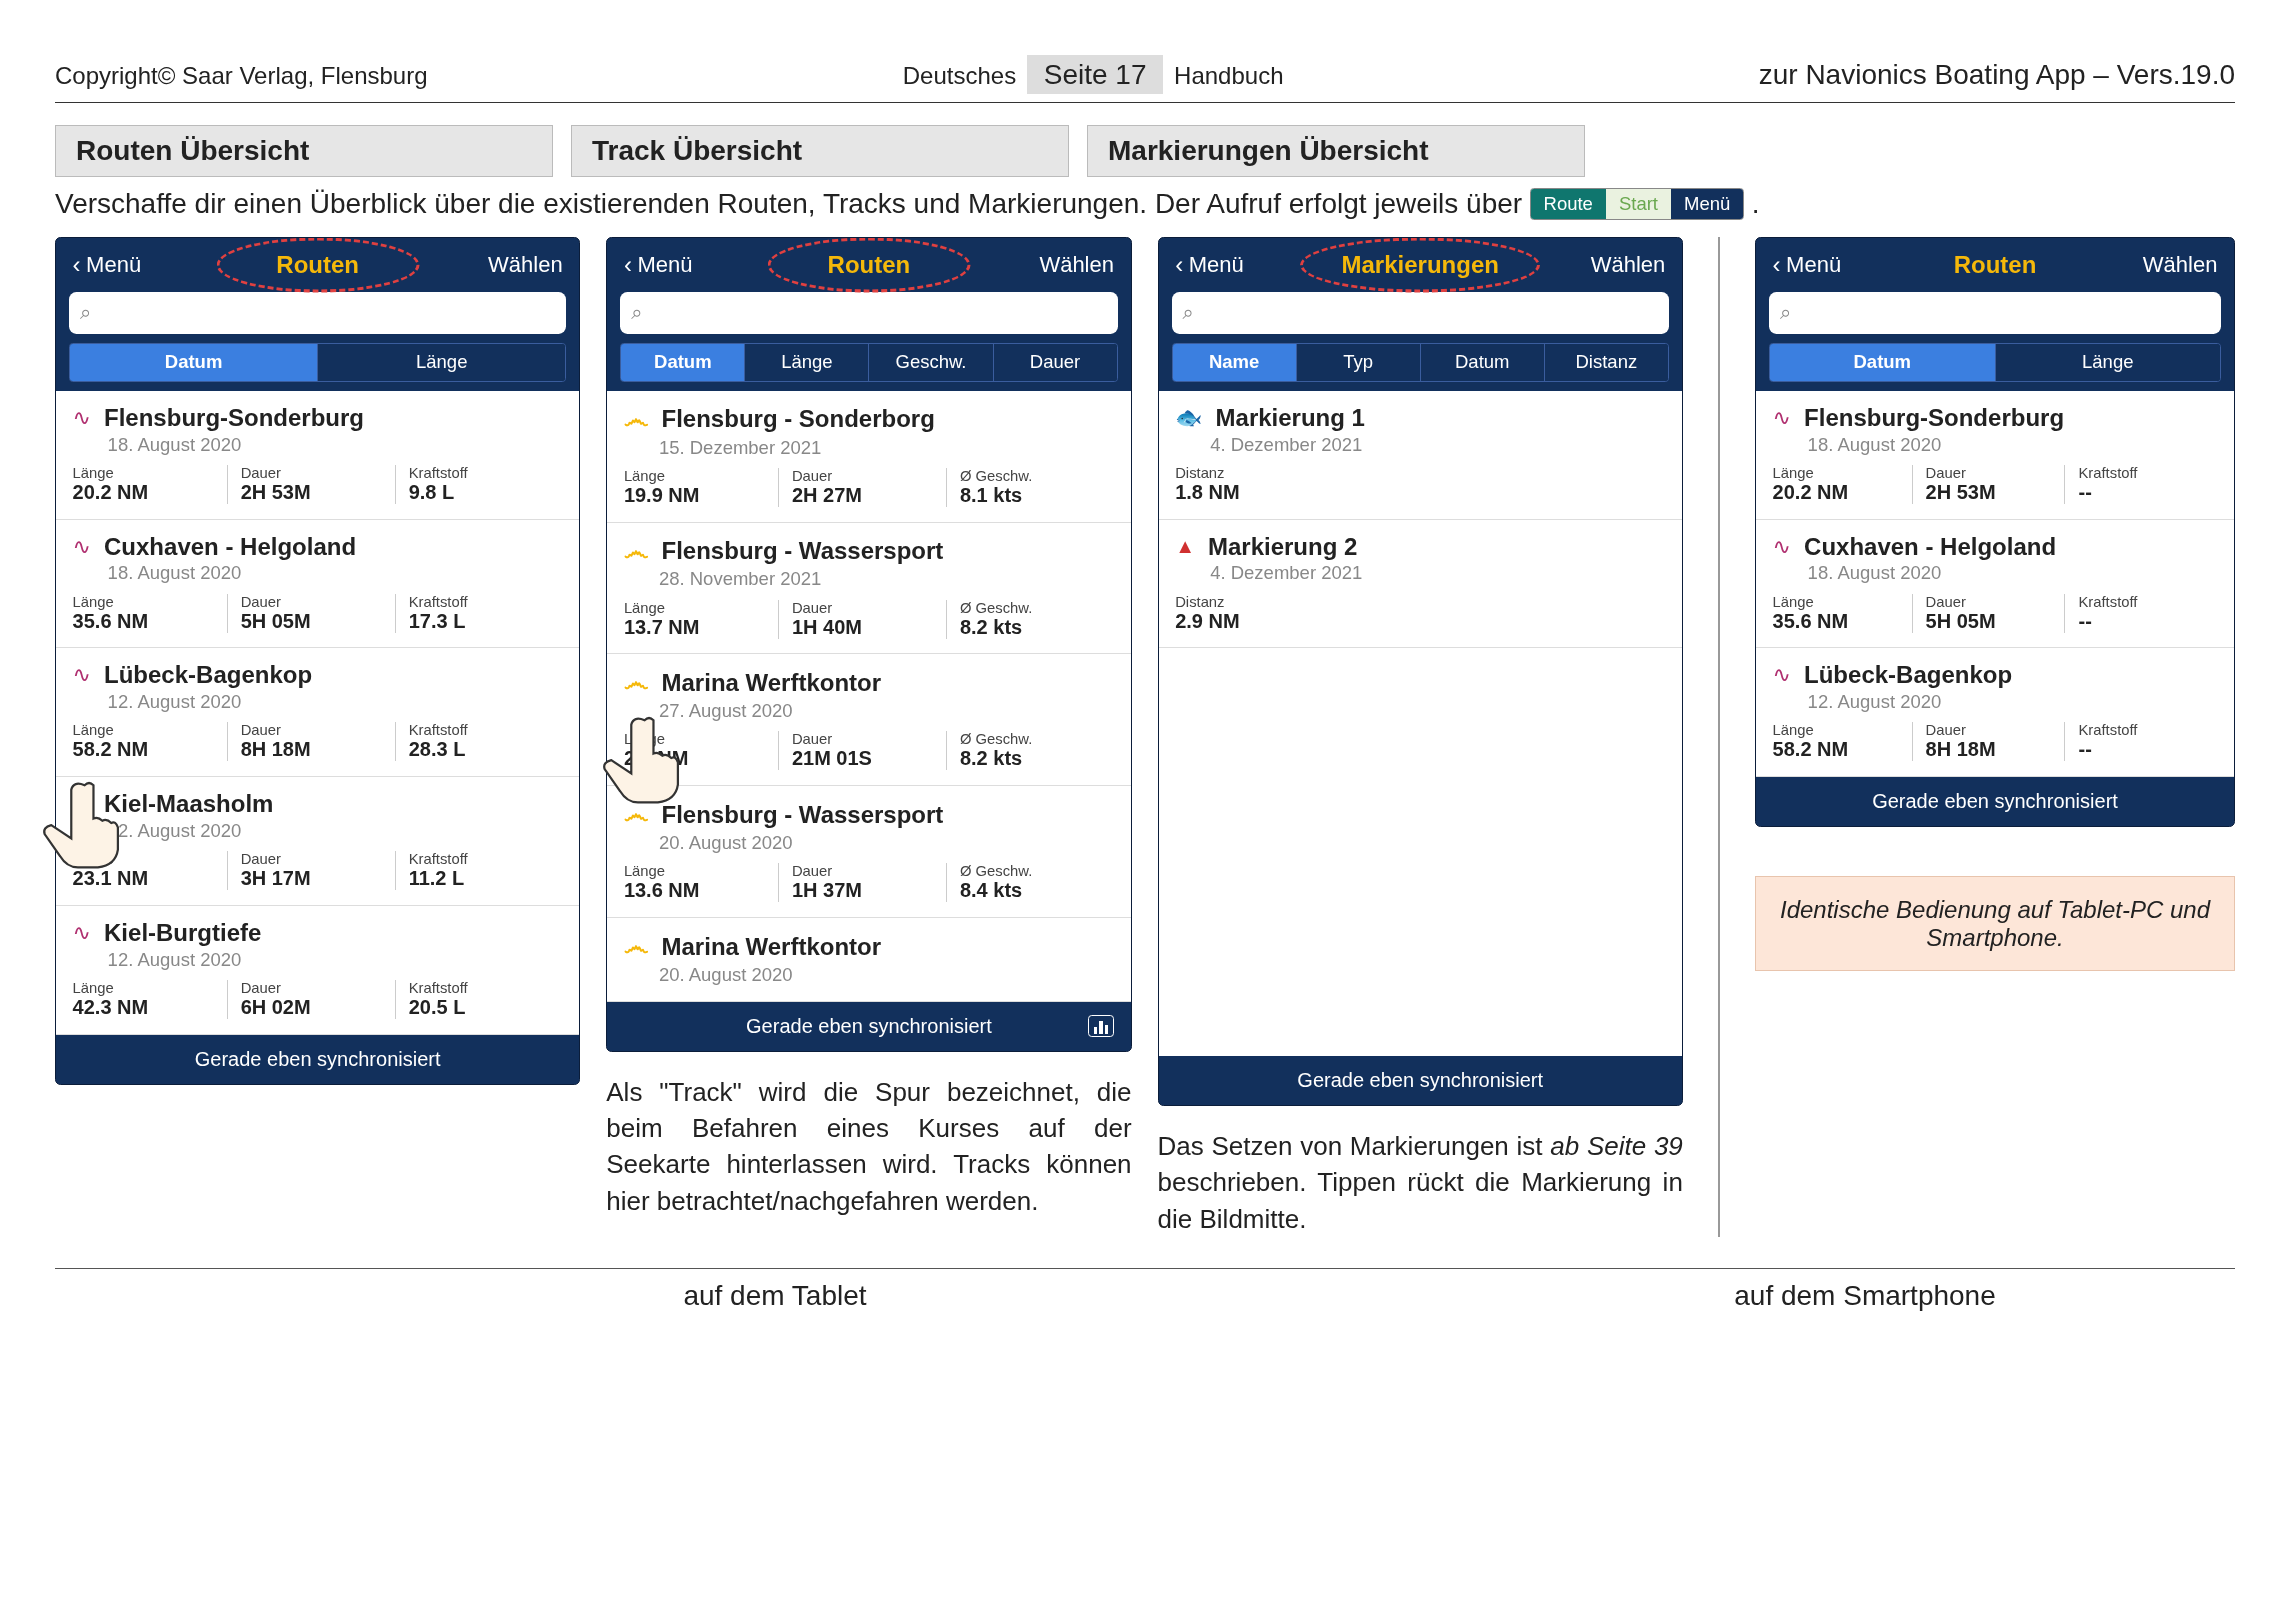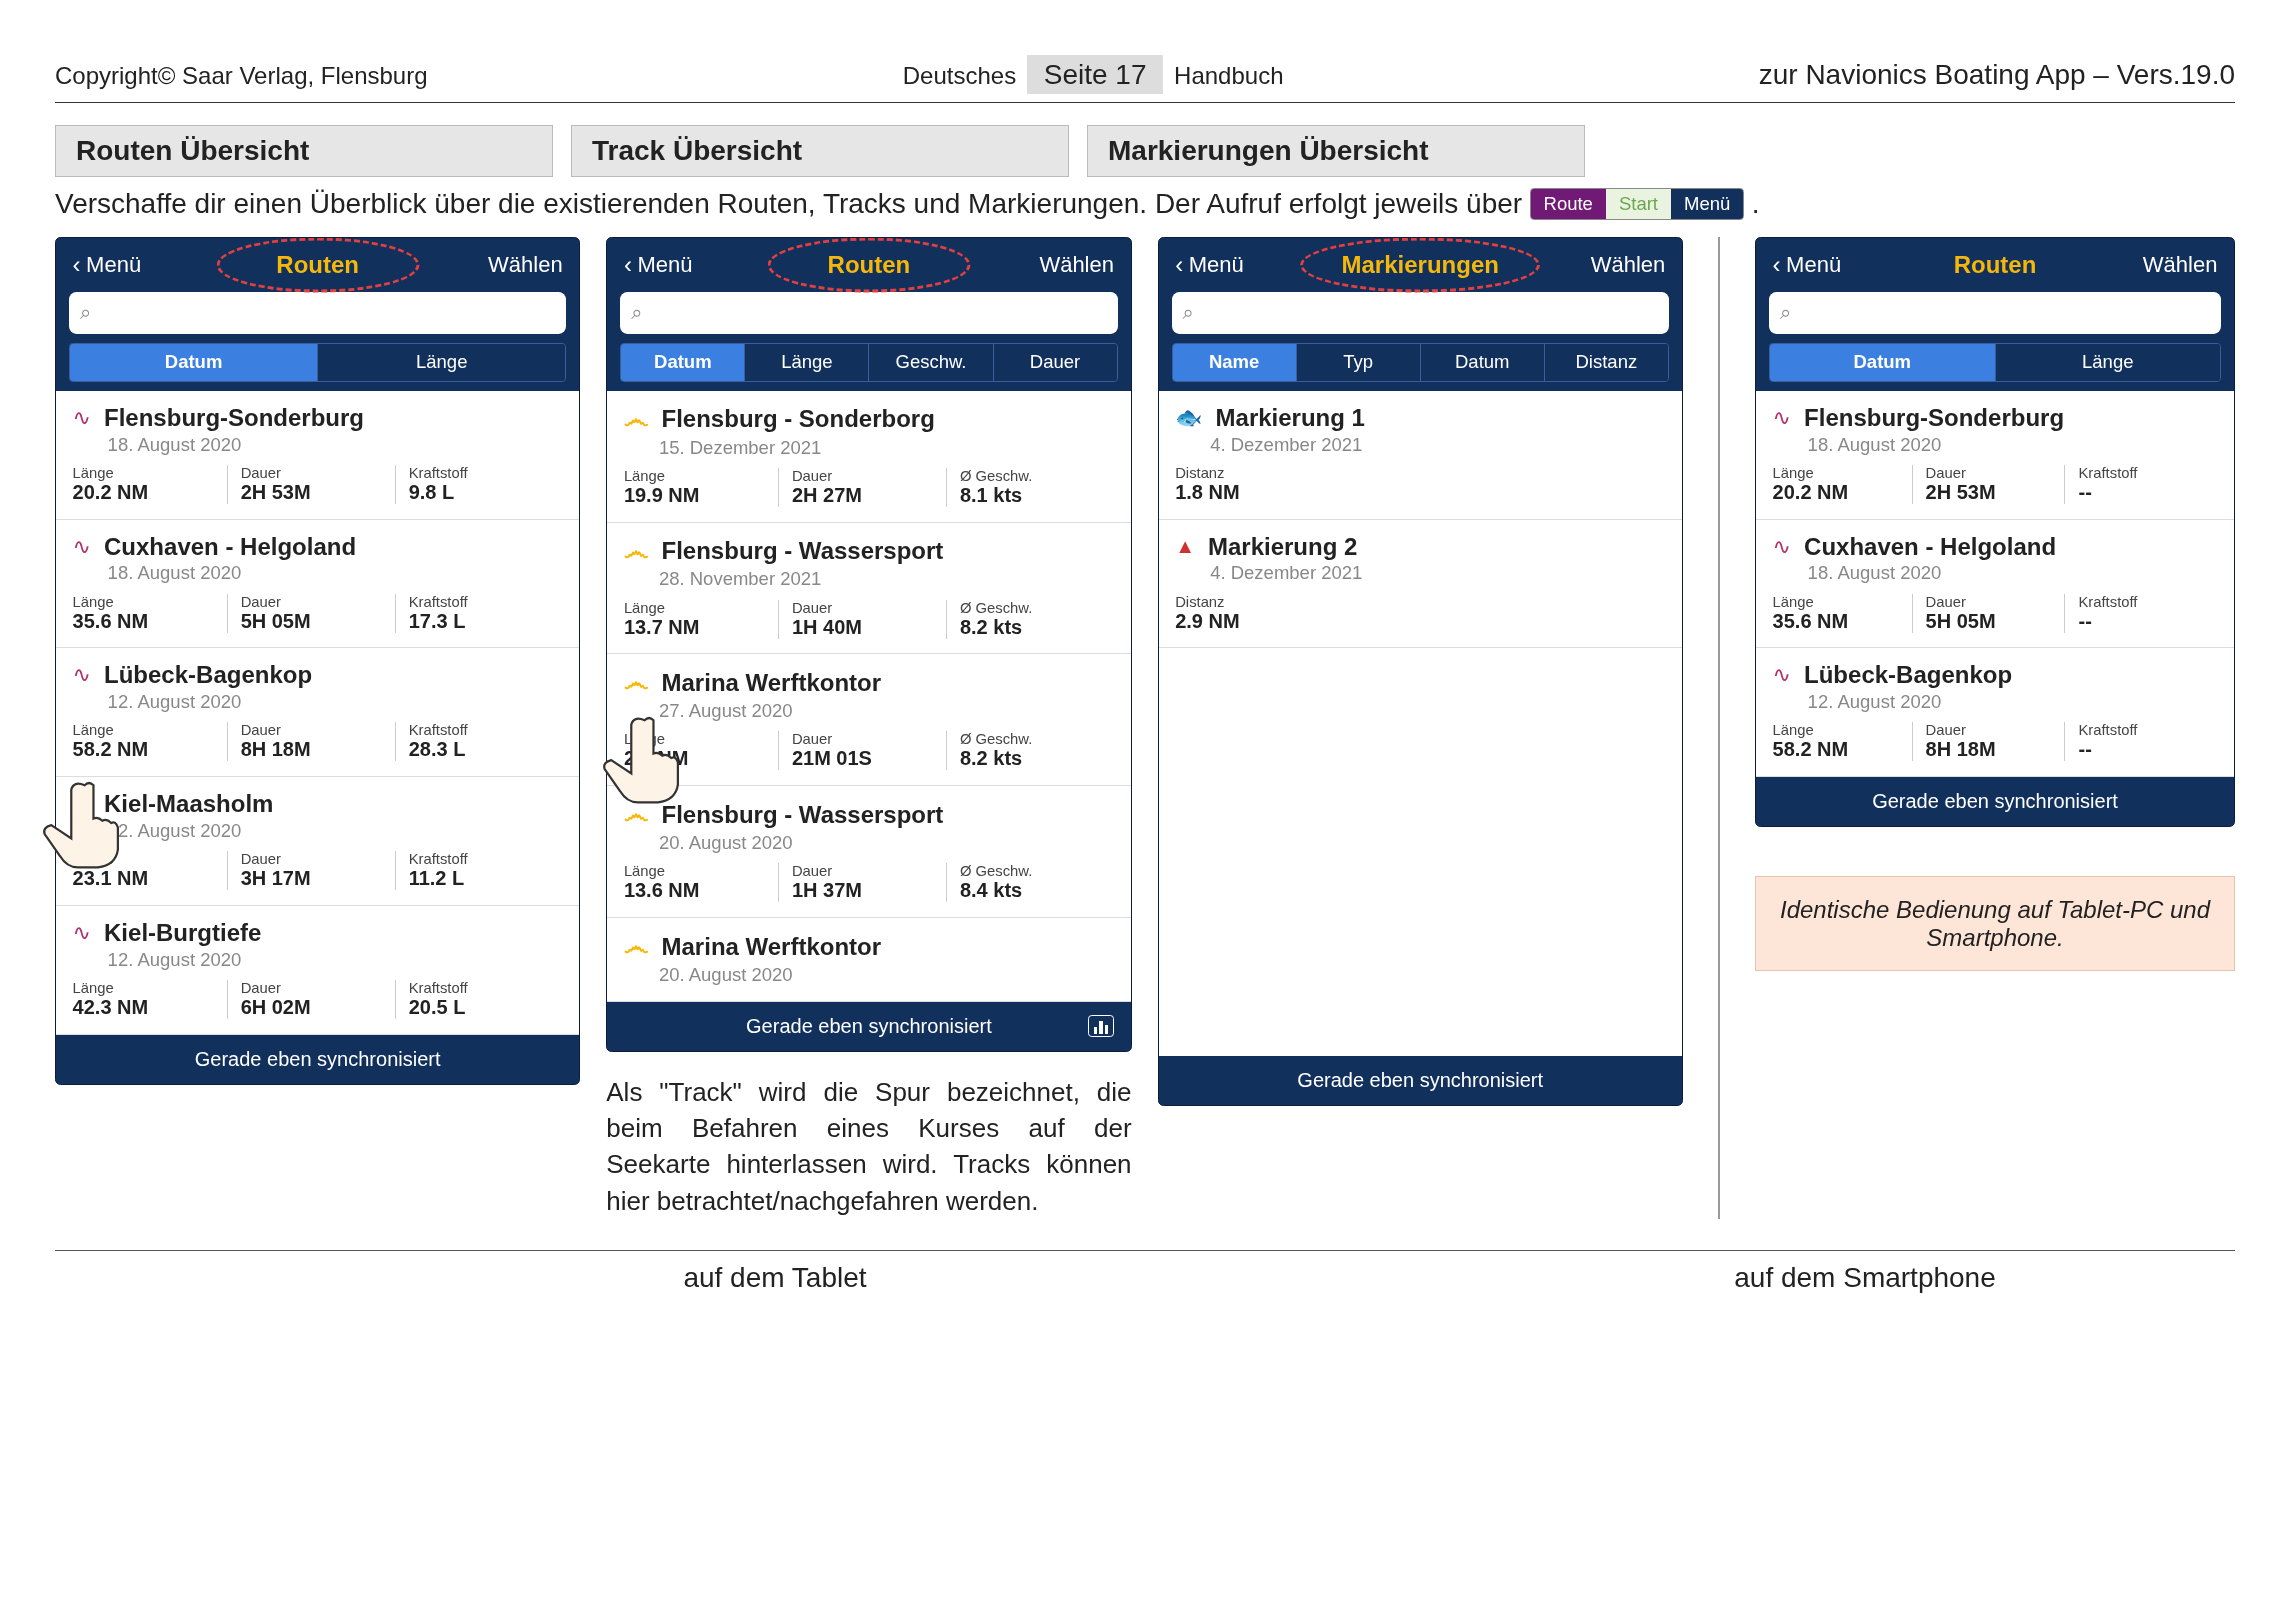--- a/index.html
+++ b/index.html
@@ -7,21 +7,21 @@
   .header-bar { display: flex; align-items: baseline; justify-content: space-between; border-bottom: 0.9px solid #333; padding-bottom: 7.4px; margin-bottom: 22px; }
   .header-left { font-size: 24px; }
   .header-center { font-size: 24px; display: flex; align-items: baseline; gap: 11px; }
   .page-num { background: #ddd; padding: 3.7px 16.6px; font-size: 28px; }
   .header-right { font-size: 28px; }
   .section-row { display: flex; gap: 18px; align-items: flex-start; margin-bottom: 11px; }
   .section-tab { background: #e6e6e6; border: 0.9px solid #bbb; padding: 9.2px 20px; font-size: 28px; font-weight: 600; }
   .intro-line { font-size: 28px; display: flex; align-items: center; flex-wrap: wrap; gap: 7.4px; margin-bottom: 16.6px; }
   .inline-btn { display: inline-flex; border: 0.9px solid #888; border-radius: 3.7px; overflow: hidden; font-size: 18.5px; }
   .inline-btn span { padding: 3.7px 13px; }
-  .inline-btn .r { background: #701a75; color: #fff; }
+  .inline-btn .r { background: #0f766e; color: #fff; }
   .inline-btn .s { background: #eaf2e0; color: #6aa84f; }
   .inline-btn .m { background: #12305c; color: #fff; }
   .columns { display: flex; gap: 26px; align-items: flex-start; }
   .col { flex: 1 1 0; }
   .vdiv { width: 1.8px; background: #999; align-self: stretch; margin: 0 9.2px; }
   .phone { background: #12305c; border: 1.8px solid #0b1d3a; border-radius: 5.5px; overflow: hidden; width: 100%; display: flex; flex-direction: column; }
   .phone-top { display: flex; align-items: center; justify-content: space-between; padding: 13px 16.6px; color: #fff; font-size: 22px; position: relative; }
   .phone-top .back { display: flex; align-items: center; gap: 5.5px; }
   .chev { font-size: 24px; }
   .phone-title { color: #f5b80a; font-weight: 700; font-size: 24px; position: absolute; left: 50%; transform: translateX(-50%); }
@@ -397,20 +397,23 @@
     <div class="li-stats">
               <div class="stat">
                 <div class="lbl">Distanz</div>
                 <div class="val">2.9 NM</div>
               </div>
             </div>
           </div>
         </div>
       <div class="phone-bottom">Gerade eben synchronisiert</div>
     </div>
+    <div class="caption">
+      <span>Das Setzen von Markierungen ist </span><em>ab Seite 39</em><span> beschrieben. Tippen rückt die Markierung in die Bildmitte.</span>
+    </div>
   </div>
 
   <div class="vdiv"></div>
 
   <div class="col" style="flex:0 0 480px">
     <div class="phone">
       <div class="phone-top">
         <div class="back">
             <span class="chev">‹</span>
             <span>Menü</span>

